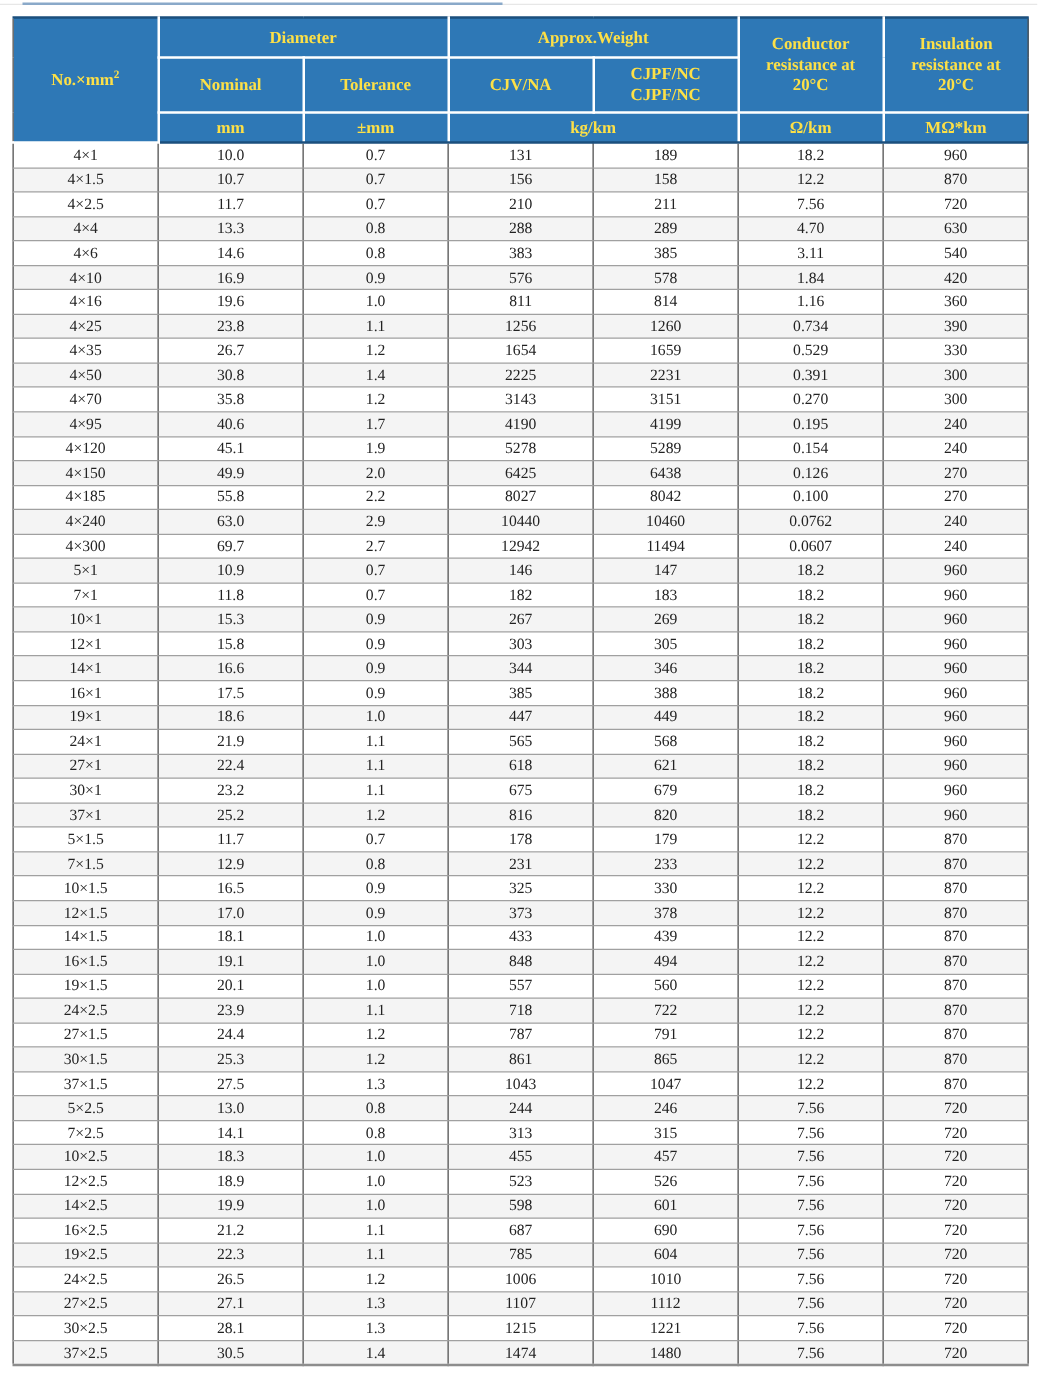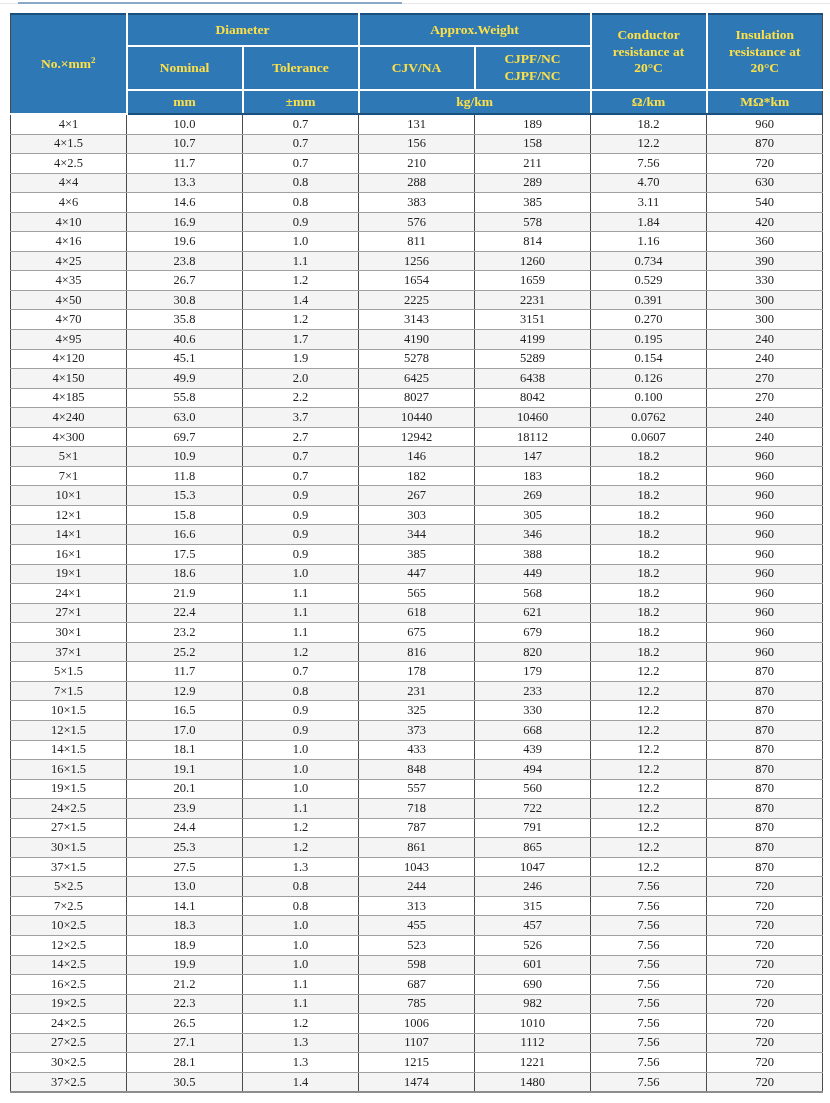--- a/index.html
+++ b/index.html
@@ -229,32 +229,32 @@
         <td>55.8</td>
         <td>2.2</td>
         <td>8027</td>
         <td>8042</td>
         <td>0.100</td>
         <td>270</td>
       </tr>
       <tr>
         <td>4×240</td>
         <td>63.0</td>
-        <td>3.7</td>
+        <td>2.9</td>
         <td>10440</td>
         <td>10460</td>
         <td>0.0762</td>
         <td>240</td>
       </tr>
       <tr>
         <td>4×300</td>
         <td>69.7</td>
         <td>2.7</td>
         <td>12942</td>
-        <td>18112</td>
+        <td>11494</td>
         <td>0.0607</td>
         <td>240</td>
       </tr>
       <tr>
         <td>5×1</td>
         <td>10.9</td>
         <td>0.7</td>
         <td>146</td>
         <td>147</td>
         <td>18.2</td>
@@ -375,21 +375,21 @@
         <td>325</td>
         <td>330</td>
         <td>12.2</td>
         <td>870</td>
       </tr>
       <tr>
         <td>12×1.5</td>
         <td>17.0</td>
         <td>0.9</td>
         <td>373</td>
-        <td>668</td>
+        <td>378</td>
         <td>12.2</td>
         <td>870</td>
       </tr>
       <tr>
         <td>14×1.5</td>
         <td>18.1</td>
         <td>1.0</td>
         <td>433</td>
         <td>439</td>
         <td>12.2</td>
@@ -501,21 +501,21 @@
         <td>687</td>
         <td>690</td>
         <td>7.56</td>
         <td>720</td>
       </tr>
       <tr>
         <td>19×2.5</td>
         <td>22.3</td>
         <td>1.1</td>
         <td>785</td>
-        <td>982</td>
+        <td>604</td>
         <td>7.56</td>
         <td>720</td>
       </tr>
       <tr>
         <td>24×2.5</td>
         <td>26.5</td>
         <td>1.2</td>
         <td>1006</td>
         <td>1010</td>
         <td>7.56</td>

